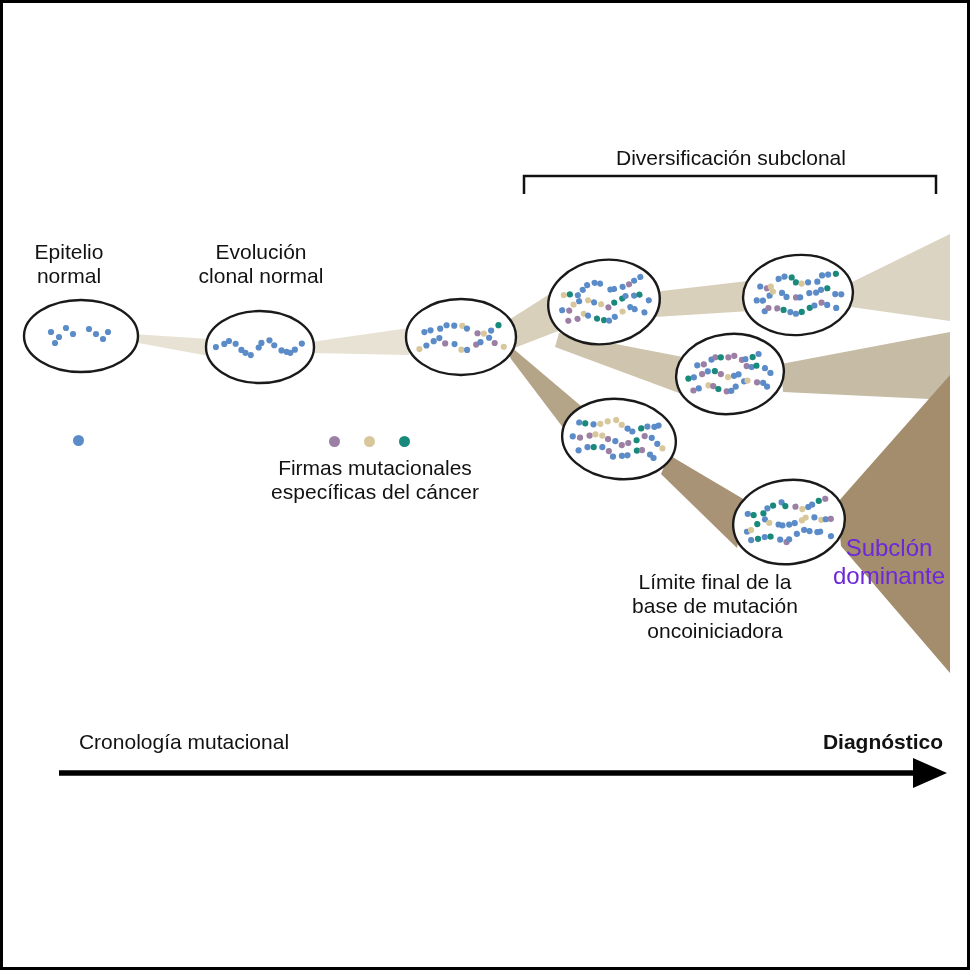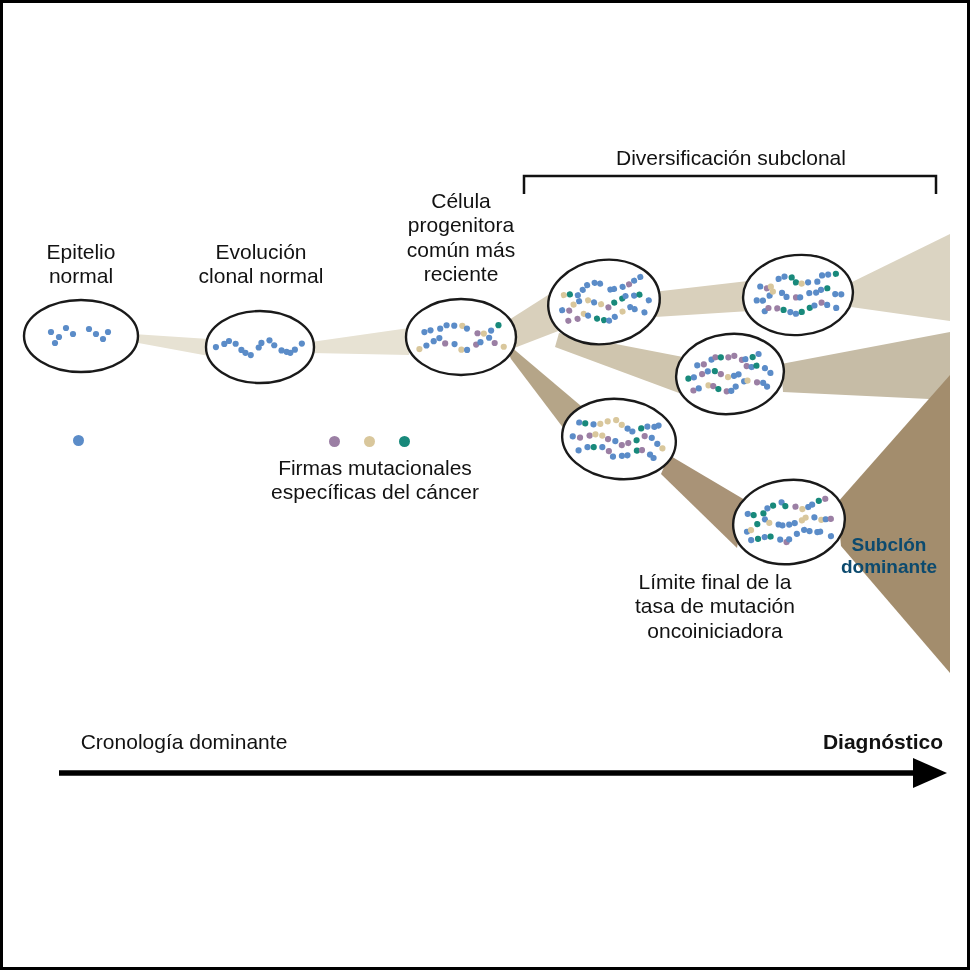--- a/index.html
+++ b/index.html
@@ -15,21 +15,21 @@
   #diagram{position:absolute;left:0;top:0;}
   .lbl{
     position:absolute;
     font-size:21px;
     line-height:1.16;
     color:#121212;
     text-align:center;
     white-space:pre-line;
     transform:translateX(-50%);
   }
-  .lbl.bold{font-weight:bold;font-size:19px;color:#0c4a6e;}
+  .lbl.bold{font-weight:normal;font-size:24px;color:#6d28d9;}
   .legend-dot{
     position:absolute;
     width:11px;height:11px;
     border-radius:50%;
   }
 </style>
 </head>
 <body>
 
 <div id="figure">
@@ -324,43 +324,39 @@
           <circle cx="805.2717279251292" cy="530.5690844222081" r="3.1" fill="#5b8cc8"></circle>
           <circle cx="812.9079584152872" cy="532.5583527807787" r="3.1" fill="#5b8cc8"></circle>
           <circle cx="815.7506074383234" cy="532.4532318109389" r="3.1" fill="#5b8cc8"></circle>
           <circle cx="825.8977378149704" cy="538.2384160204225" r="3.1" fill="#5b8cc8"></circle>
         </g>
       </g>
   </svg>
 
   <div class="lbl" style="left:728px;top:143px;">Diversificación subclonal</div>
 
-  <div class="lbl" style="left:78px;top:237px;">Epitelio
+  <div class="lbl" style="left:66px;top:237px;">Epitelio
 normal</div>
 
   <div class="lbl" style="left:258px;top:237px;">Evolución
 clonal normal</div>
 
-  <div class="lbl" style="left:458px;top:186px;">Célula
-progenitora
-común más
-reciente</div>
 
 
   <div class="lbl" style="left:372px;top:453px;">Firmas mutacionales
 específicas del cáncer</div>
 
   <div class="lbl" style="left:712px;top:567px;">Límite final de la
-tasa de mutación
+base de mutación
 oncoiniciadora</div>
 
   <div class="lbl bold" style="left:886px;top:531px;">Subclón
 dominante</div>
 
-  <div class="lbl" style="left:181px;top:727px;">Cronología dominante</div>
+  <div class="lbl" style="left:181px;top:727px;">Cronología mutacional</div>
 
   <div class="lbl" style="left:880px;top:727px;font-weight:bold;">Diagnóstico</div>
 
   <span class="legend-dot" style="left: 70px; top: 432px; background: rgb(91, 140, 200);"></span>
   <span class="legend-dot" style="left: 326px; top: 433px; background: rgb(155, 127, 164);"></span>
   <span class="legend-dot" style="left: 361px; top: 433px; background: rgb(217, 199, 156);"></span>
   <span class="legend-dot" style="left: 396px; top: 433px; background: rgb(24, 137, 123);"></span>
 </div>
 
 </body></html>

